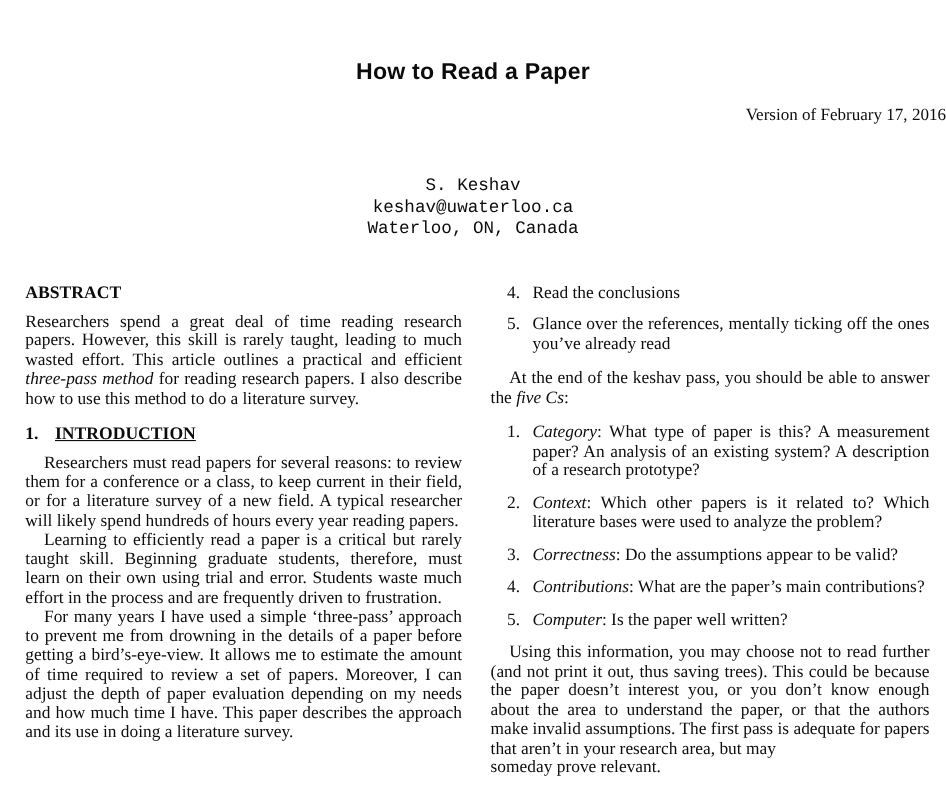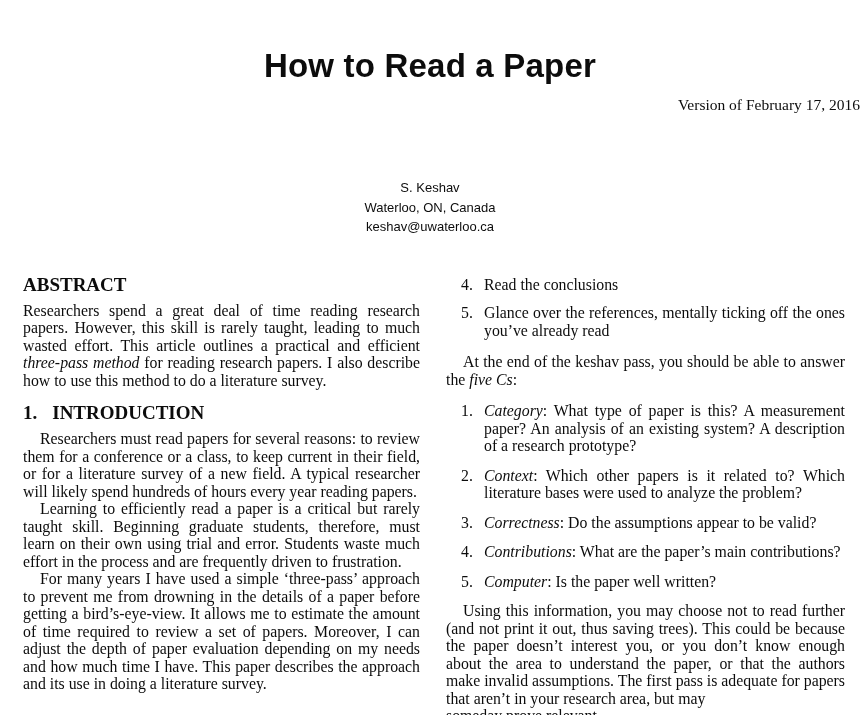--- a/index.html
+++ b/index.html
@@ -12,56 +12,56 @@
     overflow: hidden;
     font-family: "Liberation Serif", serif;
   }
   
   .doc-header { text-align: center; }
   .doc-title {
     margin: 0;
     padding-top: 49px;
     font-family: "Liberation Sans", sans-serif;
     font-weight: bold;
-    font-size: 33px;
+    font-size: 21px;
     line-height: 34px;
     letter-spacing: 0.2px;
   }
   .doc-version {
     margin-top: 13px;
     font-family: "Liberation Serif", serif;
     font-size: 15.5px;
     line-height: 18px;
     text-align: right;
   }
   .author-block {
-    margin-top: 64px;
-    font-family: Liberation Sans, sans-serif;
-    font-size: 13px;
+    margin-top: 46px;
+    font-family: Liberation Mono, monospace;
+    font-size: 16px;
     line-height: 19.5px;
   }
   
   .columns {
     display: flex;
     margin-top: 37px;
     padding-left: 23px;
     padding-right: 15px;
     gap: 26px;
   }
   .col { font-size: 15.8px; line-height: 17.5px; text-align: justify; }
   .col-left  { width: 397px; }
   .col-right { width: 399px; }
   .sec-heading {
     margin: 0 0 7px 0;
-    font-size: 19px;
+    font-size: 16px;
     font-weight: bold;
     line-height: 21px;
     text-align: left;
   }
-  .sec-heading.numbered { margin-top: 13px; }
+  .sec-heading.numbered { margin-top: 13px; text-decoration: underline; }
   .sec-num { display: inline-block; margin-right: 15px; }
   .col p { margin: 0; }
   .col p.indent { text-indent: 17px; }
   .it { font-style: italic; }
   
   .enum { margin: 0; padding: 0; list-style: none; }
   .enum li { position: relative; padding-left: 38px; margin-bottom: 11px; }
   .enum li .num { position: absolute; left: 15px; top: 0; }
   .enum.fivecs li { margin-bottom: 12px; }
   .steps { margin-top: 2px; }
@@ -71,22 +71,22 @@
 </head>
 <body>
 
 <div class="page">
 
   <header class="doc-header">
     <h1 class="doc-title">How to Read a Paper</h1>
     <div class="doc-version">Version of February 17, 2016</div>
     <div class="author-block">
       <div>S. Keshav</div>
+      <div>keshav@uwaterloo.ca</div>
       <div>Waterloo, ON, Canada</div>
-      <div>keshav@uwaterloo.ca</div>
     </div>
   </header>
 
   <div class="columns">
 
     <section class="col col-left">
       <h2 class="sec-heading">ABSTRACT</h2>
       <p><span>Researchers spend a great deal of time reading research papers. However, this skill is rarely taught, leading to much wasted effort. This article outlines a practical and efficient </span><span class="it">three-pass method</span><span> for reading research papers. I also describe how to use this method to do a literature survey.</span></p>
 
       <h2 class="sec-heading numbered"><span class="sec-num">1.</span><span>INTRODUCTION</span></h2>

